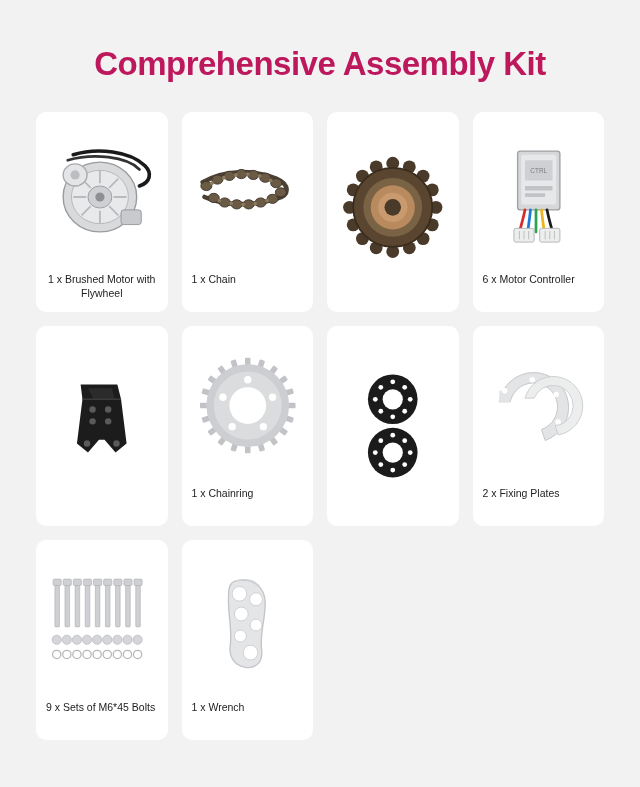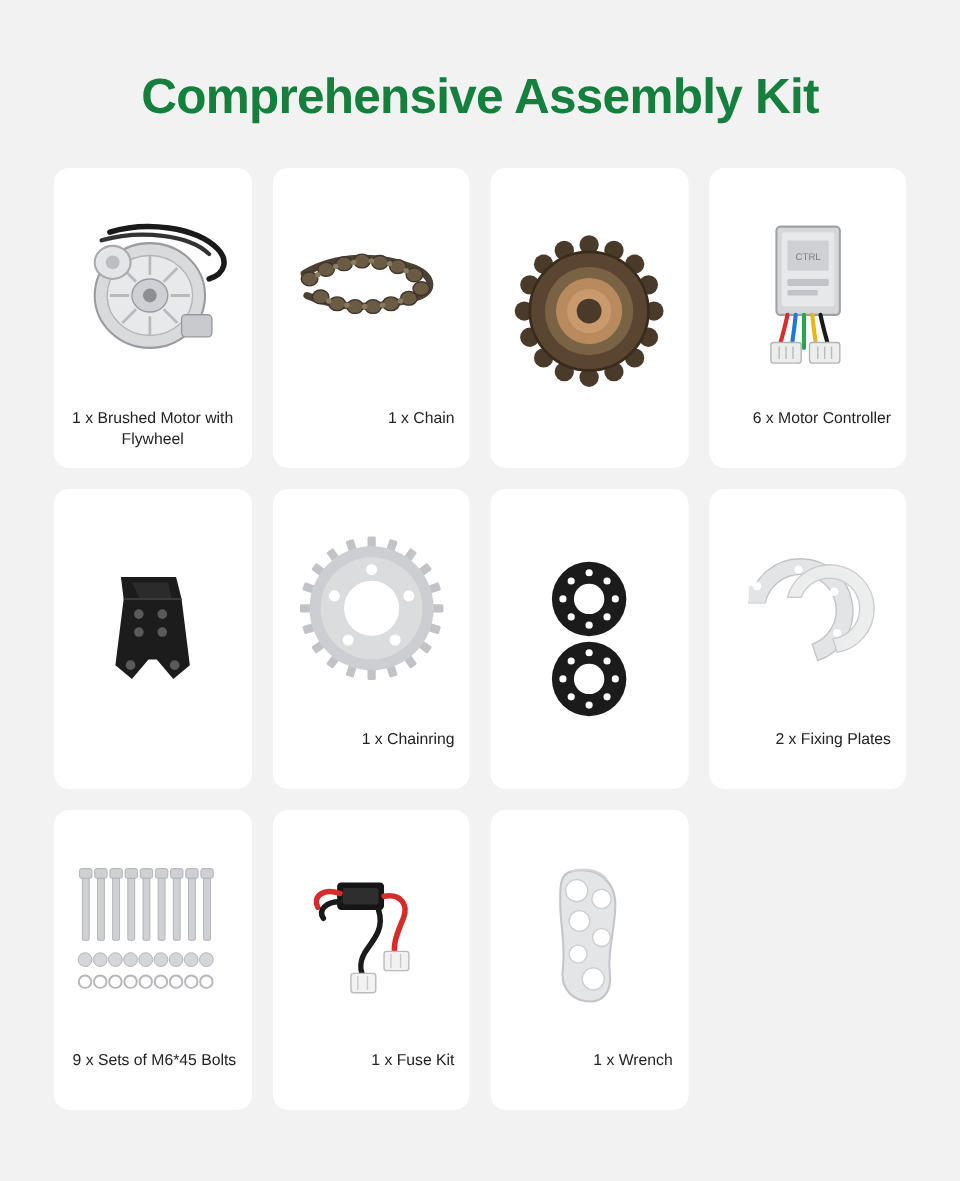--- a/index.html
+++ b/index.html
@@ -17,38 +17,38 @@
     width: 640px;
     height: 787px;
     box-sizing: border-box;
     padding: 28px 36px 20px 36px;
     display: flex;
     flex-direction: column;
   }
   .title {
     font-size: 33px;
     font-weight: bold;
-    color: #15803d;
+    color: #be185d;
     letter-spacing: -0.5px;
     text-align: center;
     margin: 18px 0 30px 0;
     line-height: 1.1;
   }
   .grid {
     display: grid;
     grid-template-columns: repeat(4, 1fr);
     grid-auto-rows: 200px;
     gap: 14px;
   }
   .card {
     background: #ffffff;
     border-radius: 10px;
     display: flex;
     flex-direction: column;
-    align-items: flex-end;
+    align-items: flex-start;
     justify-content: flex-start;
     box-sizing: border-box;
     padding: 10px 6px 12px 6px;
     overflow: hidden;
   }
   .art {
     flex: 1 1 auto;
     width: 100%;
     display: flex;
     align-items: center;
@@ -390,41 +390,20 @@
               <circle cx="82" cy="94" r="4.5"></circle>
                 <circle cx="93" cy="94" r="4.5"></circle>
                 <circle cx="104" cy="94" r="4.5"></circle>
             </g>
           </g>
         </svg>
       </div>
       <div class="caption">9 x Sets of M6*45 Bolts</div>
     </div>
 
-    <div class="card">
-      <div class="art">
-        <svg width="130" height="125" viewBox="0 0 130 125">
-          <rect x="40" y="22" width="34" height="20" rx="3" fill="#151515"></rect>
-          <rect x="44" y="26" width="26" height="12" rx="2" fill="#2e2e2e"></rect>
-          <path d="M42 30 C30 26, 22 32, 26 40" fill="none" stroke="#d42b2b" stroke-width="4" stroke-linecap="round"></path>
-          <path d="M42 36 C32 36, 26 42, 30 48" fill="none" stroke="#1a1a1a" stroke-width="4" stroke-linecap="round"></path>
-          <path d="M74 32 C86 30, 92 38, 88 48 C84 58, 80 66, 82 76" fill="none" stroke="#d42b2b" stroke-width="4" stroke-linecap="round"></path>
-          <path d="M70 42 C74 54, 68 62, 62 70 C56 78, 56 86, 60 92" fill="none" stroke="#1a1a1a" stroke-width="4" stroke-linecap="round"></path>
-          <rect x="74" y="72" width="18" height="14" rx="2" fill="#f2f2f2" stroke="#b9babd" stroke-width="1"></rect>
-          <rect x="50" y="88" width="18" height="14" rx="2" fill="#f2f2f2" stroke="#b9babd" stroke-width="1"></rect>
-          <g stroke="#c8c9cc" stroke-width="1">
-            <line x1="79" y1="74" x2="79" y2="84"></line>
-              <line x1="86" y1="74" x2="86" y2="84"></line>
-            <line x1="55" y1="90" x2="55" y2="100"></line>
-              <line x1="62" y1="90" x2="62" y2="100"></line>
-          </g>
-        </svg>
-      </div>
-      <div class="caption">1 x Fuse Kit</div>
-    </div>
 
     <div class="card">
       <div class="art">
         <svg width="130" height="125" viewBox="0 0 130 125">
           <path d="M52 14 C72 10, 84 22, 84 38 C84 56, 78 72, 80 88 C82 102, 74 110, 62 108 C50 106, 44 96, 46 84 C48 68, 44 52, 44 36 C44 24, 44 16, 52 14 Z" fill="#e4e5e7" stroke="#c4c5c8" stroke-width="1.5"></path>
           <g fill="#ffffff" stroke="#cdced1" stroke-width="1">
             <circle cx="56" cy="28" r="8"></circle>
             <circle cx="74" cy="34" r="7"></circle>
             <circle cx="58" cy="50" r="7.5"></circle>
             <circle cx="74" cy="62" r="6.5"></circle>

